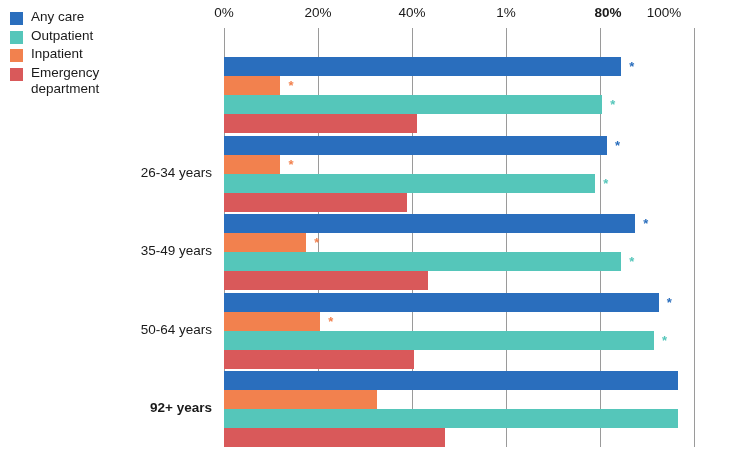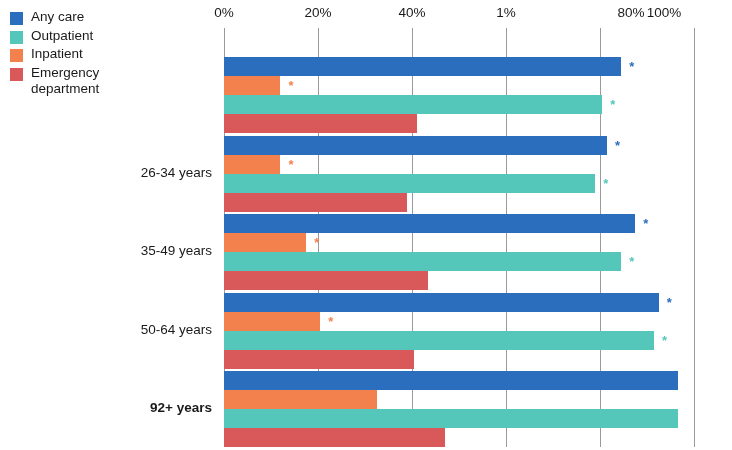--- a/index.html
+++ b/index.html
@@ -127,21 +127,21 @@
         <span class="legend-label">Emergency
 department</span>
       </div>
     </div>
 
   <div id="xaxis">
       <div class="xtick-label" style="left: 224px;">0%</div>
       <div class="xtick-label" style="left: 318px;">20%</div>
       <div class="xtick-label" style="left: 412px;">40%</div>
       <div class="xtick-label" style="left: 506px;">1%</div>
-      <div class="xtick-label" style="left: 631px;">80%</div>
+      <div class="xtick-label" style="left: 608px; font-weight: bold;">80%</div>
       <div class="xtick-label" style="left: 664px;">100%</div>
     </div>
 
   <div id="plot">
       <div class="gridline axis0" style="left: 0px;"></div>
       <div class="gridline" style="left: 94px;"></div>
       <div class="gridline" style="left: 188px;"></div>
       <div class="gridline" style="left: 282px;"></div>
       <div class="gridline" style="left: 376px;"></div>
       <div class="gridline" style="left: 470px;"></div>

